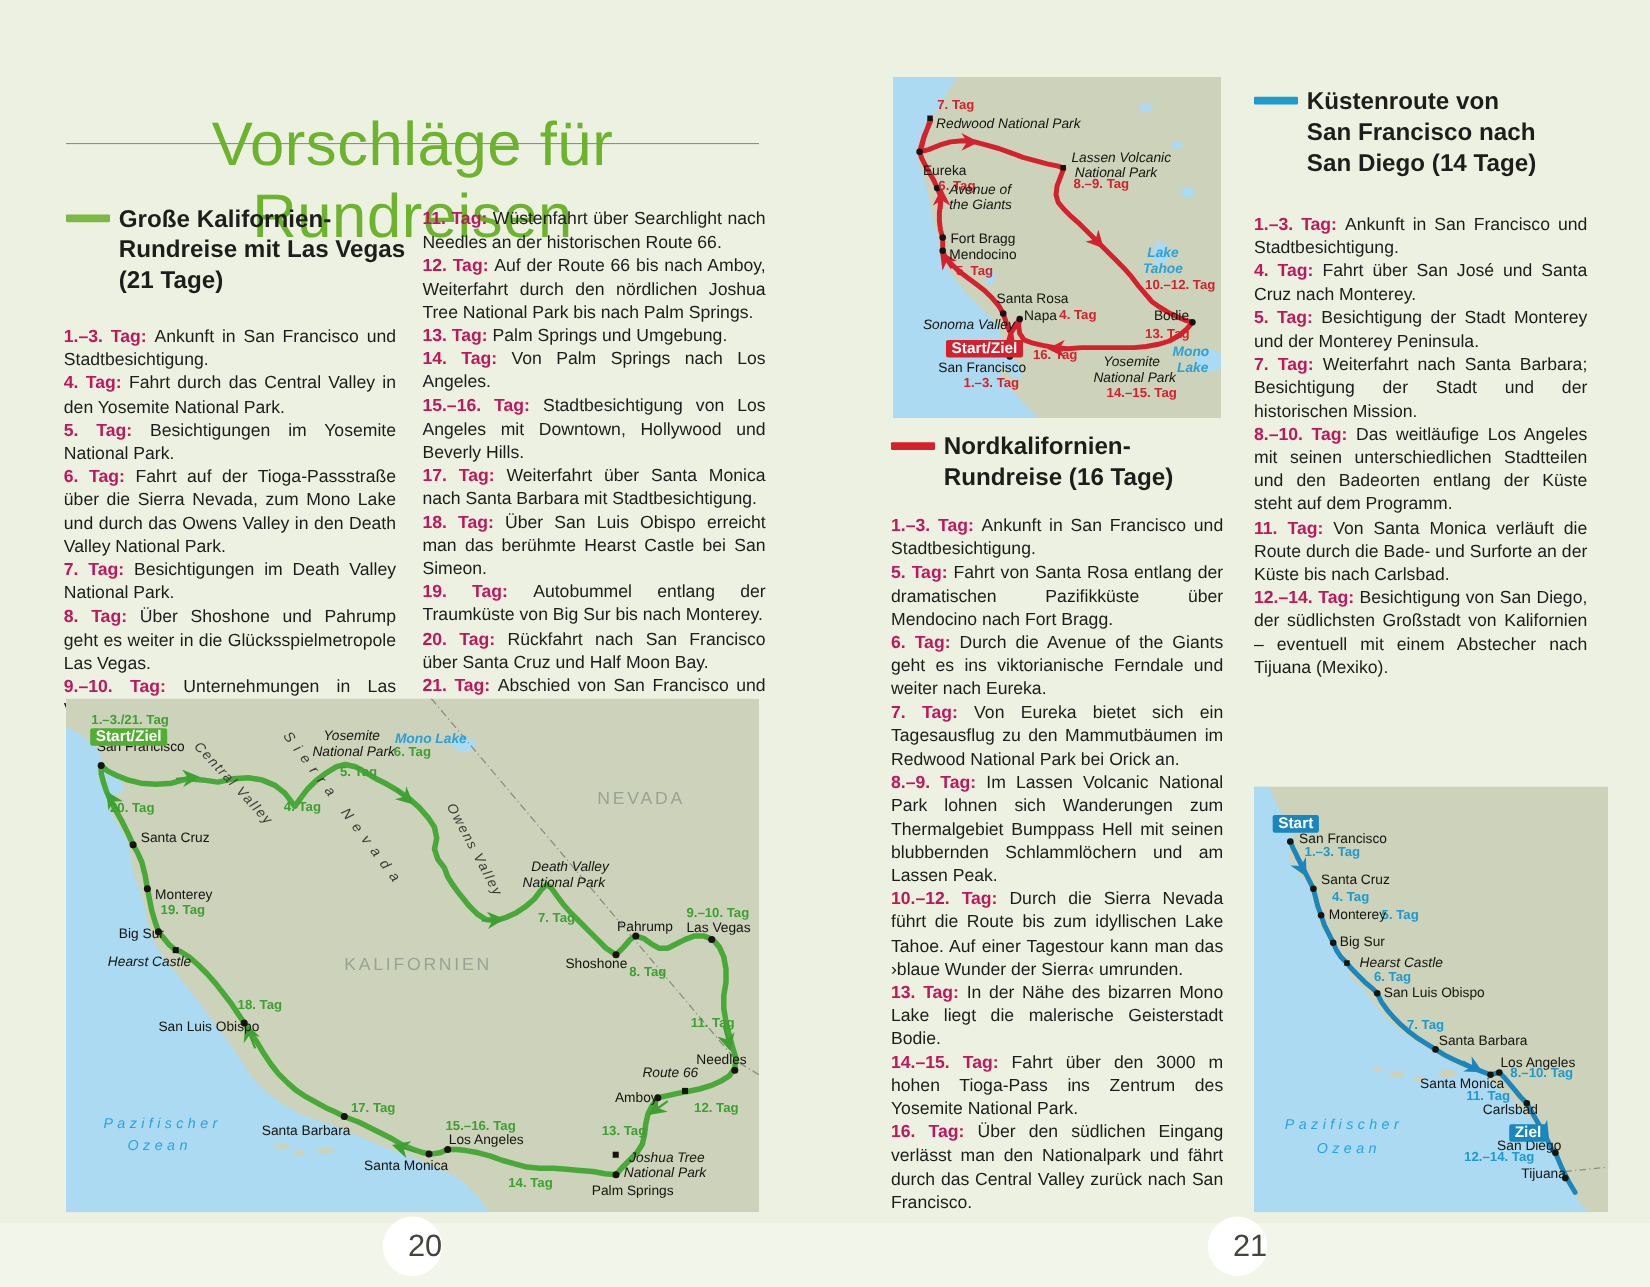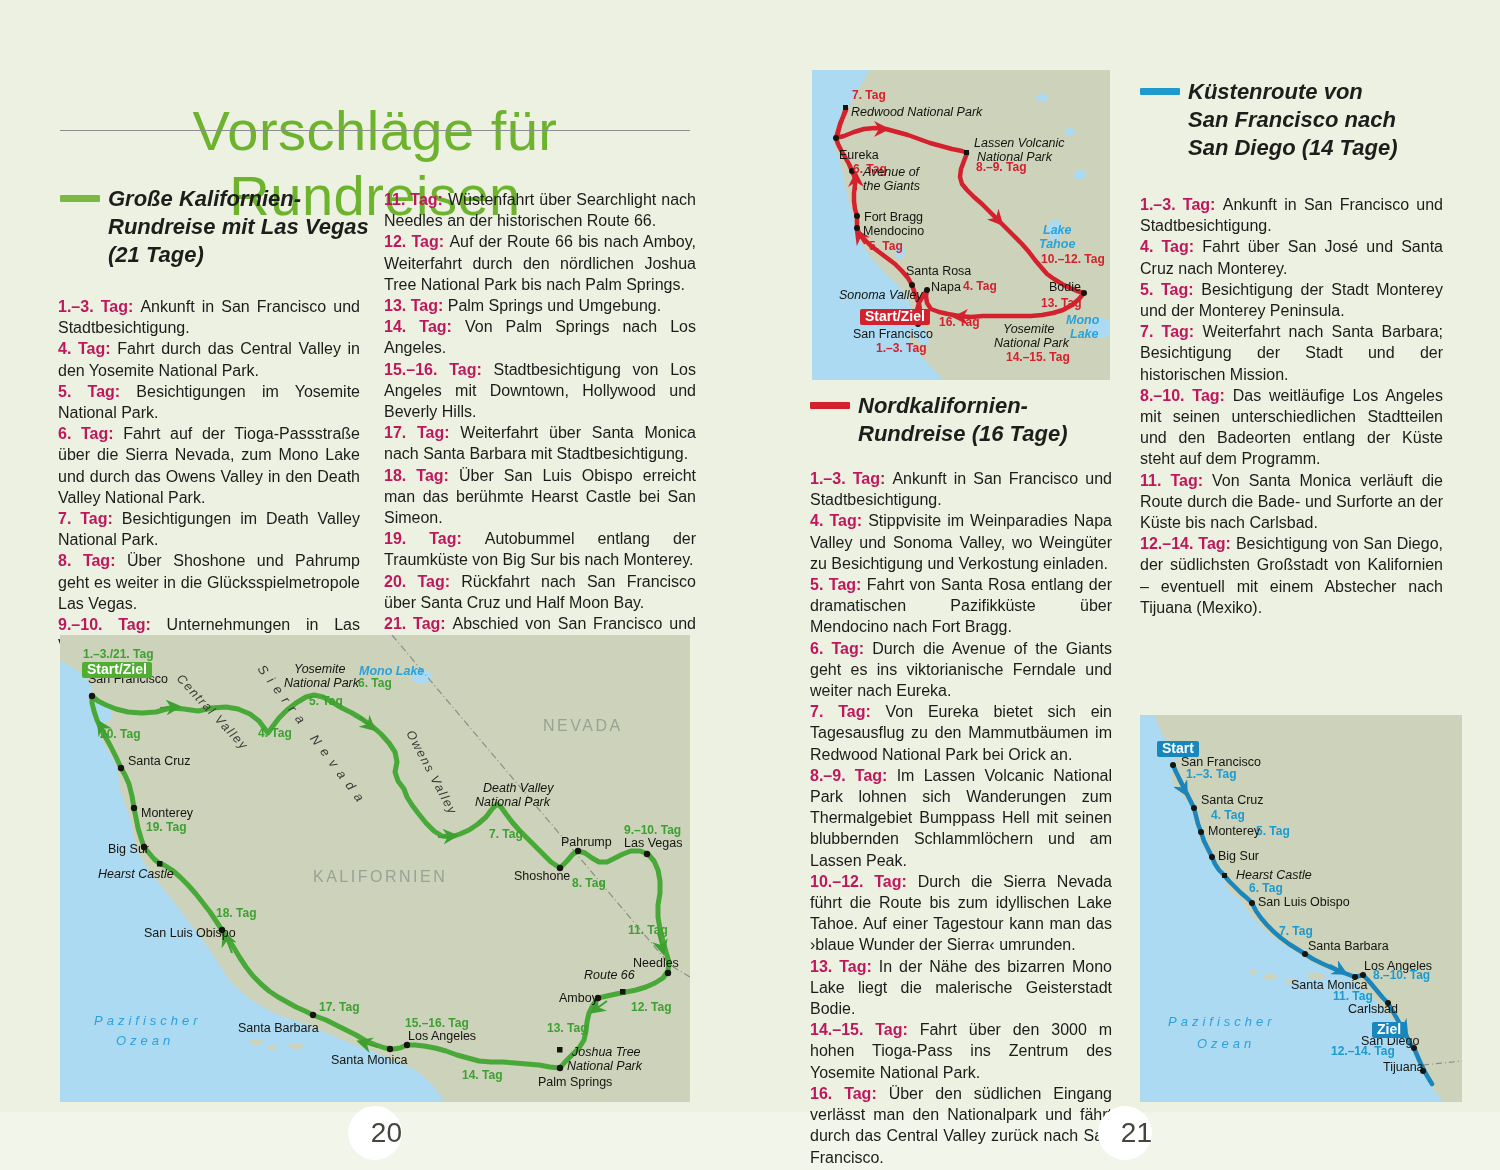--- a/index.html
+++ b/index.html
@@ -4,21 +4,21 @@
 <style>
   html,body{margin:0;padding:0;}
   body{width:1500px;height:1170px;background:#edf1e1;font-family:"Liberation Sans",sans-serif;position:relative;overflow:hidden;}
   .abs{position:absolute;}
   
   .footer-band{left:0;top:1112px;width:1500px;height:58px;background:#f2f5e9;}
   
   .title{left:60px;top:60px;width:630px;text-align:center;font-size:56px;color:#6db32d;font-weight:normal;letter-spacing:0.5px;}
   .rule{left:60px;top:130px;width:630px;height:0;border-top:1.5px solid #8d8d8d;}
   
-  .sec-head{padding-left:48px;position:absolute;font-style:italic;}
+  .sec-head{padding-left:48px;position:absolute;}
   .sec-head .dash{position:absolute;left:0;top:10px;width:40px;height:7px;border-radius:1px;}
   .dash-green{background:#7cb942;}
   .dash-red{background:#d4212e;}
   .dash-blue{background:#1e9acd;}
   .sec-lines div{font-size:22px;line-height:28px;font-weight:bold;color:#1d1d1b;}
   
   .col{position:absolute;font-size:16px;line-height:21.2px;color:#1c1c1a;text-align:justify;}
   .col p{margin:0;}
   .col b{color:#be185d;}
   
@@ -261,21 +261,20 @@
 
 <div class="sec-head" style="left:810px;top:392px;width:300px;">
   <span class="dash dash-red"></span>
   <div class="sec-lines">
       <div>Nordkalifornien-</div>
       <div>Rundreise (16 Tage)</div>
     </div>
 </div>
 <div class="col" style="left:810px;top:468px;width:302px;">
     <p><b>1.–3. Tag: </b>Ankunft in San Francisco und Stadtbesichtigung.</p>
-    <p><b>4. Tag: </b>Stippvisite im Weinparadies Napa Valley und Sonoma Valley, wo Weingüter zu Besichtigung und Verkostung einladen.</p>
     <p><b>5. Tag: </b>Fahrt von Santa Rosa entlang der dramatischen Pazifikküste über Mendocino nach Fort Bragg.</p>
     <p><b>6. Tag: </b>Durch die Avenue of the Giants geht es ins viktorianische Ferndale und weiter nach Eureka.</p>
     <p><b>7. Tag: </b>Von Eureka bietet sich ein Tagesausflug zu den Mammutbäumen im Redwood National Park bei Orick an.</p>
     <p><b>8.–9. Tag: </b>Im Lassen Volcanic National Park lohnen sich Wanderungen zum Thermalgebiet Bumppass Hell mit seinen blubbernden Schlammlöchern und am Lassen Peak.</p>
     <p><b>10.–12. Tag: </b>Durch die Sierra Nevada führt die Route bis zum idyllischen Lake Tahoe. Auf einer Tagestour kann man das ›blaue Wunder der Sierra‹ umrunden.</p>
     <p><b>13. Tag: </b>In der Nähe des bizarren Mono Lake liegt die malerische Geisterstadt Bodie.</p>
     <p><b>14.–15. Tag: </b>Fahrt über den 3000 m hohen Tioga-Pass ins Zentrum des Yosemite National Park.</p>
     <p><b>16. Tag: </b>Über den südlichen Eingang verlässt man den Nationalpark und fährt durch das Central Valley zurück nach San Francisco.</p>
   </div>
 

